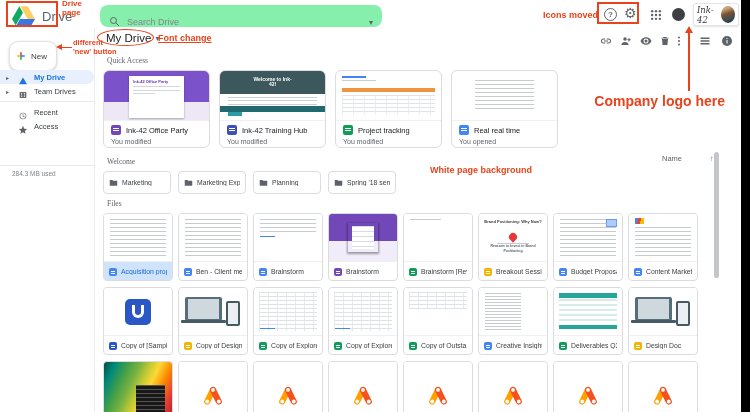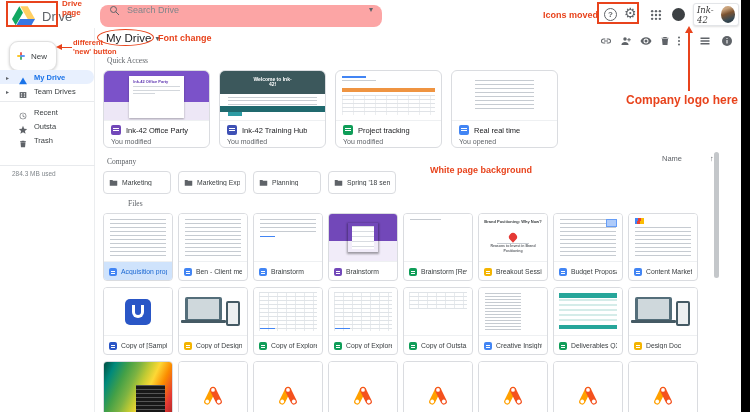--- a/index.html
+++ b/index.html
@@ -5,22 +5,22 @@
   :root{ --ann:#e8431c; --gray:#5f6368; --dark:#3c4043; --border:#dadce0; }
   *{margin:0;padding:0;box-sizing:border-box;}
   html,body{width:750px;height:412px;overflow:hidden;background:#fff;}
   #app{position:relative;width:750px;height:412px;background:#fff;overflow:hidden;
        font-family:"Liberation Sans",sans-serif;color:var(--dark);}
 
   
   .logo-wrap{position:absolute;left:12px;top:3px;height:26px;display:flex;align-items:center;gap:7px;}
   .logo-wrap svg{width:23px;height:20px;}
   .logo-text{font-size:13px;color:var(--gray);}
-  .searchbar{position:absolute;left:100px;top:5px;width:282px;height:22px;background:#fca5a5;
-             border-radius:8px;display:flex;align-items:flex-start;padding:0 9px;gap:7px;}
+  .searchbar{position:absolute;left:100px;top:5px;width:282px;height:22px;background:#86efac;
+             border-radius:8px;display:flex;align-items:flex-end;padding:0 9px;gap:7px;}
   .searchbar svg{width:11px;height:11px;flex:0 0 auto;}
   .searchbar input{flex:1;border:none;outline:none;background:transparent;font-size:9px;
                    font-family:"Liberation Sans",sans-serif;color:#202124;}
   .searchbar input::placeholder{color:#80868b;}
   .caret-g{font-size:8px;color:var(--gray);}
   .hicon{position:absolute;display:inline-flex;align-items:center;justify-content:center;color:var(--gray);}
   .help{left:604px;top:8px;width:13px;height:13px;border:1.2px solid var(--gray);border-radius:50%;
         font-size:8px;font-weight:bold;}
   .gear{left:624px;top:5px;font-size:14px;}
   .apps{position:absolute;left:650px;top:9px;width:12px;height:12px;}
@@ -38,23 +38,23 @@
   .ti{position:absolute;top:33px;width:12px;height:12px;fill:var(--gray);}
   .ti svg{width:100%;height:100%;}
   .ti.i-link{left:600px}.ti.i-padd{left:620px}.ti.i-eye{left:640px}.ti.i-trash{left:659px}
   .ti.i-more{left:676px;width:6px}.ti.i-list{left:699px}.ti.i-info{left:721px}
 
   
   .ann-text{position:absolute;color:var(--ann);font-weight:bold;z-index:60;white-space:nowrap;}
   .ann-text span{display:block;}
   .a-drv{left:62px;top:0;font-size:8px;line-height:8.5px;}
   .a-nb{left:73px;top:39px;font-size:7.5px;line-height:8.5px;}
-  .a-fc{left:158px;top:33px;font-size:9px;}
+  .a-fc{left:158px;top:33px;font-size:9px;text-decoration:underline;}
   .a-im{left:543px;top:10px;font-size:9px;}
-  .a-cl{right:12px;top:93px;font-size:12px;}
+  .a-cl{right:25px;top:93px;font-size:14px;}
   .a-wb{left:430px;top:165px;font-size:9px;}
   .ann-box{position:absolute;border-style:solid;border-color:var(--ann);z-index:55;}
   .b-logo{left:6px;top:1px;width:52px;height:26px;border-width:2.5px;}
   .b-icons{left:597px;top:2px;width:42px;height:22px;border-width:2px;}
   .ann-ellipse{position:absolute;left:97px;top:29px;width:57px;height:17px;border:1.5px solid var(--ann);
                border-radius:50%;z-index:55;}
   .ann-arrow-l{position:absolute;left:56px;top:44px;width:16px;height:7px;z-index:60;}
   .ann-arrow-l::before{content:"";position:absolute;left:0;top:0;border-top:3.5px solid transparent;
       border-bottom:3.5px solid transparent;border-right:6px solid var(--ann);}
   .ann-arrow-l::after{content:"";position:absolute;left:5px;top:2.5px;right:0;height:1.5px;background:var(--ann);}
@@ -77,21 +77,21 @@
   .nav-item .nlabel{font-size:7.5px;color:var(--dark);white-space:nowrap;}
   .nav-item.sel{background:#e8f0fe;border-radius:0 14px 14px 0;}
   .nav-item.sel .nlabel{color:#1a73e8;font-weight:bold;}
   .nav-item.sel .nicon svg{fill:#1a73e8;}
   .nav-div{height:1px;background:#e8eaed;margin:3px 0;}
   .sb-div{position:absolute;left:0;top:137px;width:95px;height:1px;background:#e8eaed;}
   .storage{position:absolute;left:12px;top:142px;font-size:6.5px;color:#80868b;}
 
   
   .sect{position:absolute;font-size:7.5px;color:var(--gray);font-family:Liberation Serif, serif;}
-  .t-qa{left:107px;top:56px;} .t-fo{left:107px;top:157px;} .t-fi{left:107px;top:199px;margin-left:21px;}
+  .t-qa{left:107px;top:56px;} .t-fo{left:107px;top:157px;} .t-fi{left:107px;top:199px;}
   .sortlab{position:absolute;left:662px;top:154px;font-size:7.5px;color:var(--gray);display:flex;gap:28px;}
   .scrollbar{position:absolute;left:714px;top:152px;width:5px;height:126px;background:#c4c7ca;border-radius:2.5px;}
   .blackedge{position:absolute;right:0;top:0;width:9px;height:412px;background:#000;z-index:80;}
 
   .qa-row{position:absolute;left:103px;top:70px;display:flex;gap:9px;}
   .qa-card{width:107px;height:78px;border:1px solid var(--border);border-radius:6px;overflow:hidden;background:#fff;}
   .qa-pv{position:relative;height:50px;border-bottom:1px solid #eef0f2;overflow:hidden;}
   .qa-meta{padding:4px 7px 0;}
   .qa-trow{display:flex;align-items:center;gap:5px;}
   .qa-trow .ficon{width:10px;height:10px;}
@@ -310,28 +310,21 @@
               <path d="M12 4a8 8 0 1 0 8 8 8 8 0 0 0-8-8zm0 14.5A6.5 6.5 0 1 1 18.5 12 6.5 6.5 0 0 1 12 18.5z"></path>
               <path d="M12.8 7.5h-1.6v5.3l4.2 2.5.8-1.3-3.4-2z"></path>
             </svg></span>
     <span class="nlabel">Recent</span>
   </div>
         <div class="nav-item">
     <span class="caret"></span>
     <span class="nicon"><svg viewBox="0 0 24 24">
               <path d="m12 2 2.9 6.9 7.1.6-5.4 4.7 1.6 7L12 17.5 5.8 21.2l1.6-7L2 9.5l7.1-.6z"></path>
             </svg></span>
-    <span class="nlabel">Outsta</span>
-  </div>
-        <div class="nav-item">
-    <span class="caret"></span>
-    <span class="nicon"><svg viewBox="0 0 24 24">
-              <path d="M6 8h12l-1.1 12H7.1zM15 4l1 1.5h3V7H5V5.5h3L9 4z"></path>
-            </svg></span>
-    <span class="nlabel">Trash</span>
+    <span class="nlabel">Access</span>
   </div>
       </nav>
     <div class="sb-div"></div>
     <span class="storage">284.3 MB used</span>
   </aside>
   <div class="ann-arrow-l"></div>
   <div class="ann-text a-nb">
     <span>different</span>
       <span>'new' button</span>
   </div>
@@ -395,21 +388,21 @@
     <div class="qa-meta">
       <div class="qa-trow">
         <span class="ficon t-docs"></span>
         <span class="qa-name">Real real time</span>
       </div>
       <div class="qa-status">You opened</div>
     </div>
   </div>
     </div>
 
-  <span class="sect t-fo">Company</span>
+  <span class="sect t-fo">Welcome</span>
   <span class="sortlab">
     <span>Name</span>
     <span class="up">↑</span>
   </span>
   <span class="ann-text a-wb">White page background</span>
   <div class="folder-row">
       <div class="chip">
     <svg viewBox="0 0 24 24">
           <path d="M2 5h7l2 2h11v12a1.5 1.5 0 0 1-1.5 1.5H2z"></path>
         </svg>

